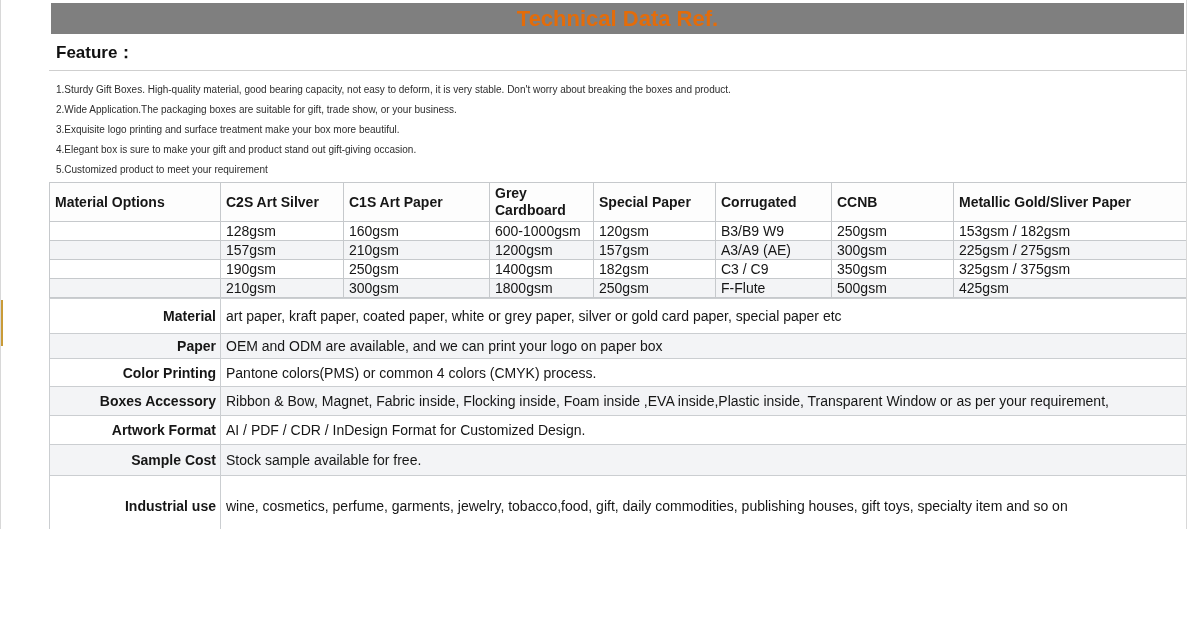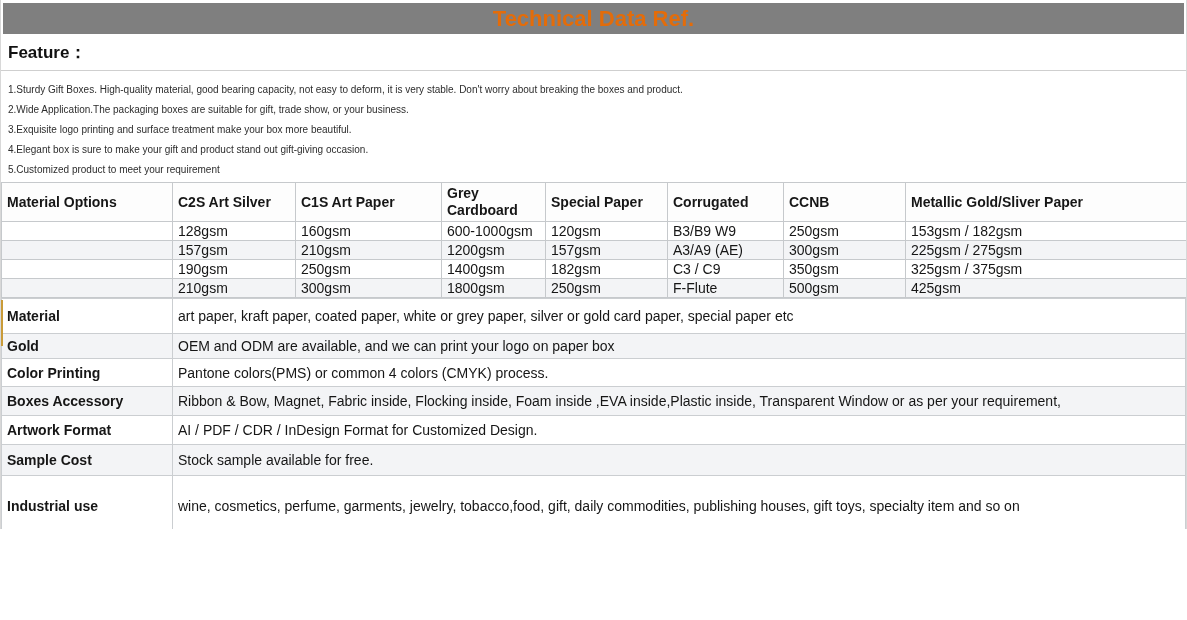--- a/index.html
+++ b/index.html
@@ -6,20 +6,21 @@
   * { box-sizing:border-box; }
   .page {
     position:relative;
     width:1187px; height:529px;
     background:#ffffff;
     border-left:1px solid #d8d8d8;
     border-right:1px solid #d8d8d8;
     overflow:hidden;
     font-family:"Liberation Sans", sans-serif;
     color:#161616;
+    padding-left:48px;
   }
   .titlebar {
     height:31px;
     margin:3px 2px 0 2px;
     background:#7f7f7f;
     text-align:center;
   }
   .titlebar .title-text {
     font-weight:bold;
     font-size:22px;
@@ -76,21 +77,21 @@
     border-collapse:collapse;
     table-layout:fixed;
     width:1185px;
   }
   table.specs td {
     border:1px solid #cbced1;
     padding:0 4px 0 5px;
     font-size:14px;
     vertical-align:middle;
   }
-  table.specs td.spec-label { font-weight:bold; }
+  table.specs td.spec-label { font-weight:bold;text-align:right; }
   table.specs td.spec-value { line-height:20px; }
   table.specs tr:nth-child(even) { background:#f3f4f6; }
   table.specs tr:nth-child(1) td { height:35px; }
   table.specs tr:nth-child(2) td { height:25px; }
   table.specs tr:nth-child(3) td { height:28px; }
   table.specs tr:nth-child(4) td { height:29px; }
   table.specs tr:nth-child(5) td { height:29px; }
   table.specs tr:nth-child(6) td { height:31px;margin-left:12px; }
   table.specs tr:nth-child(7) td { height:60px; }
   table.specs tr:nth-child(8) td { height:30px; }
@@ -193,21 +194,21 @@
     <colgroup>
       <col style="width:171px">
       <col>
     </colgroup>
     <tbody>
         <tr>
           <td class="spec-label">Material</td>
           <td class="spec-value">art paper, kraft paper, coated paper, white or grey paper, silver or gold card paper, special paper etc</td>
         </tr>
         <tr>
-          <td class="spec-label">Gold</td>
+          <td class="spec-label">Paper</td>
           <td class="spec-value">OEM and ODM are available, and we can print your logo on paper box</td>
         </tr>
         <tr>
           <td class="spec-label">Color Printing</td>
           <td class="spec-value">Pantone colors(PMS) or common 4 colors (CMYK) process.</td>
         </tr>
         <tr>
           <td class="spec-label">Boxes Accessory</td>
           <td class="spec-value">Ribbon &amp; Bow, Magnet, Fabric inside, Flocking inside, Foam inside ,EVA inside,Plastic inside, Transparent Window or as per your requirement,</td>
         </tr>

